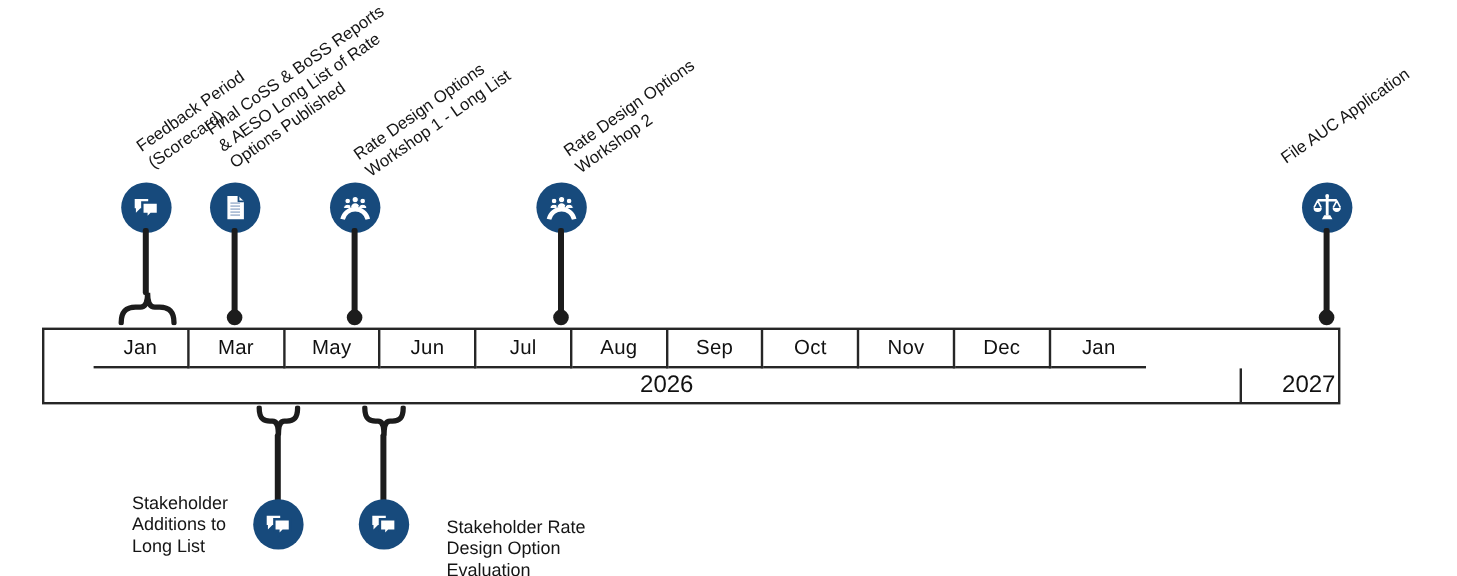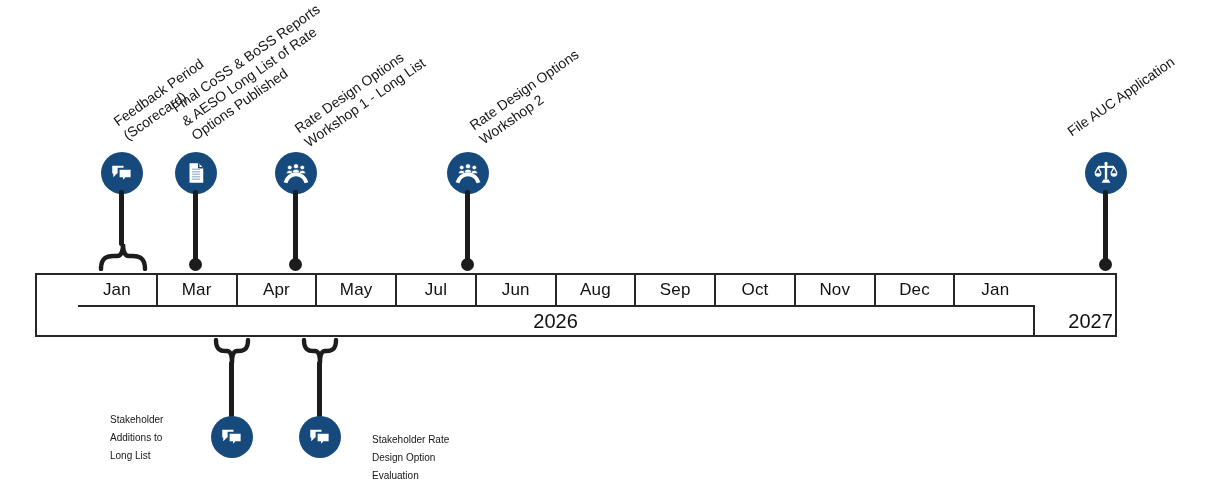--- a/index.html
+++ b/index.html
@@ -37,21 +37,21 @@
     background:var(--blue,#174A7C); display:flex; align-items:center; justify-content:center;
   }
   .icon-circle svg { width:30px; height:30px; display:block; }
 
   
   .rot-label {
     position:absolute; white-space:pre-line; font-size:14px; line-height:17px;
     transform-origin:0 100%; transform:rotate(-35deg); color:#151515;
   }
   .bot-label {
-    position:absolute; white-space:pre-line; font-size:10px; line-height:18px; color:#151515;
+    position:absolute; white-space:pre-line; font-size:15px; line-height:18px; color:#151515;
   }
 
   
   .e1-icon { left:101px; top:152px; }
   .e1-stem { left:119px; top:190px; height:56px; }
   .e1-brace { left:98px;  top:242px; }
   .e1-label { left:130px; bottom:336px; }
 
   .e2-icon { left:175px; top:152px; }
   .e2-stem { left:193px; top:190px; height:72px; }
@@ -187,24 +187,23 @@
           <use href="#ic-scales"></use>
         </svg>
       </span>
   </div>
   <div class="stem e5-stem"></div>
   <div class="dot e5-dot"></div>
 
   <div class="tl-table">
     <div class="tl-month">Jan</div>
     <div class="tl-month">Mar</div>
-    <div class="tl-month">Apr</div>
     <div class="tl-month">May</div>
+    <div class="tl-month">Jun</div>
     <div class="tl-month">Jul</div>
-    <div class="tl-month">Jun</div>
     <div class="tl-month">Aug</div>
     <div class="tl-month">Sep</div>
     <div class="tl-month">Oct</div>
     <div class="tl-month">Nov</div>
     <div class="tl-month">Dec</div>
     <div class="tl-month last">Jan</div>
     <div class="tl-year main">2026</div>
     <div class="tl-year next">2027</div>
   </div>
 

